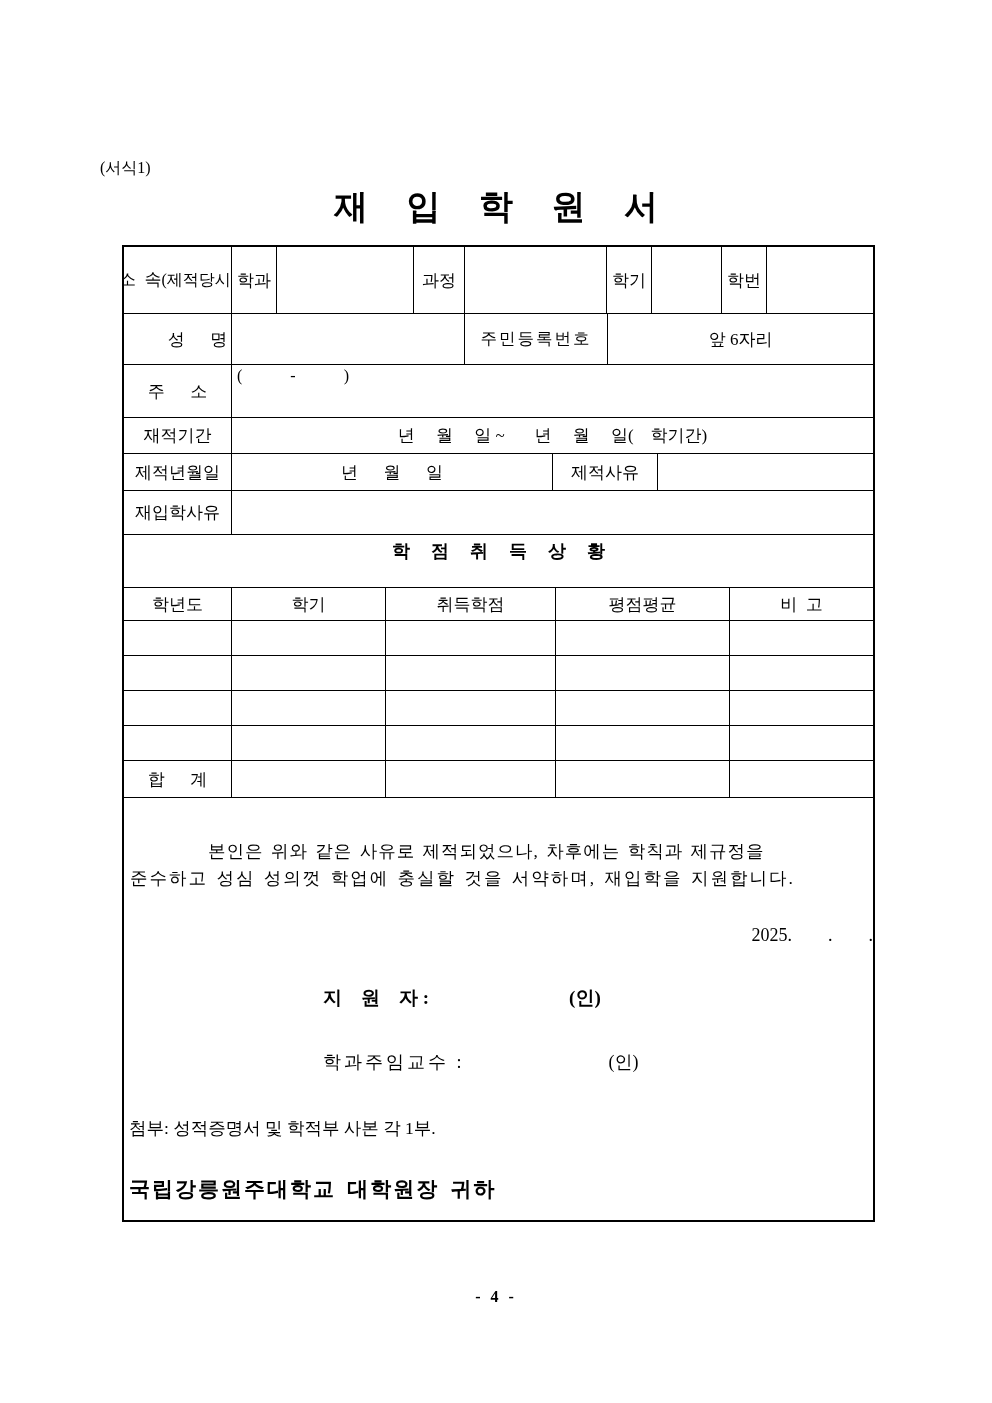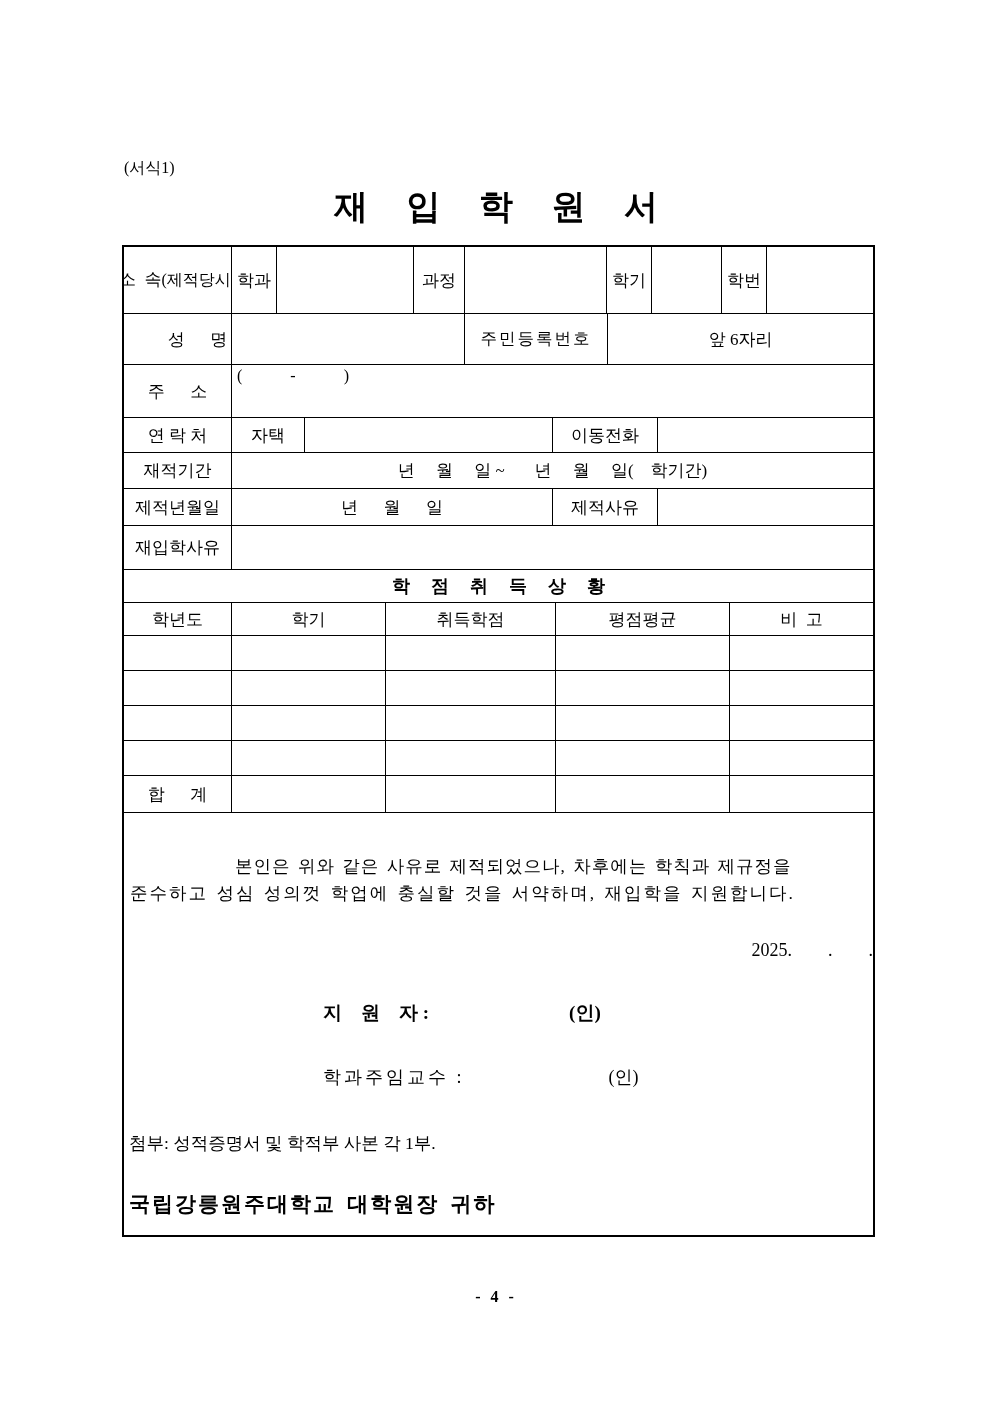--- a/index.html
+++ b/index.html
@@ -2,21 +2,21 @@
 <html><head>
 <meta charset="utf-8">
 <style>
   html,body { margin:0; padding:0; background:#ffffff; }
   .page {
     position:relative; width:992px; height:1403px; background:#ffffff;
     font-family:"Liberation Serif","DejaVu Serif",serif; color:#000;
     overflow:hidden;
   }
   .pre { white-space:pre; }
-  .form-tag { position:absolute; left:124px; top:158px; font-size:16px; }
+  .form-tag { position:absolute; left:100px; top:158px; font-size:16px; }
   .form-title {
     position:absolute; left:0; top:184px; width:100%; text-align:center;
     font-size:34px; font-weight:bold; letter-spacing:15px; text-indent:15px;
     white-space:pre;
   }
   .form-table {
     position:absolute; left:122px; top:245px; width:753px;
     border:2px solid #000; display:flex; flex-direction:column;
     box-sizing:border-box;
   }
@@ -28,21 +28,21 @@
     font-size:17px; white-space:pre; overflow:hidden; flex:0 0 auto;
   }
   .td.first { border-left:none; }
   .td.grow { flex:1 1 auto; }
   .lbl2 { flex-direction:row; line-height:22px; font-size:17px; }
   .lbl2 .sub { font-size:16px; }
   .addr { align-items:flex-start; justify-content:flex-start; padding:2px 0 0 5px; font-size:16px; }
   .sec-title { font-weight:bold; font-size:18px; letter-spacing:4px; text-indent:4px; }
   .decl { display:block; padding:0; font-size:17.5px; }
   .decl > div { line-height:26px; }
-  .decl .p1 { margin-top:40px; padding-left:111px; letter-spacing:1px; word-spacing:2px; }
+  .decl .p1 { margin-top:40px; padding-left:84px; letter-spacing:1px; word-spacing:2px; }
   .decl .p2 { margin-top:1px;  padding-left:6px;  letter-spacing:2px; word-spacing:2px; }
   .decl .date { margin-top:31px; text-align:right; font-size:18px; }
   .decl .sign { margin-top:37px; padding-left:199px; display:flex; align-items:center;
                 font-weight:bold; font-size:19px; }
   .decl .sign .seal { margin-left:140px; }
   .decl .sign2 { margin-top:38px; padding-left:199px; display:flex; align-items:center;
                  font-weight:normal; font-size:18px; letter-spacing:3px; }
   .decl .sign2 .seal { margin-left:144px; letter-spacing:0; }
   .decl .attach { margin-top:40px; padding-left:5px; font-size:17.5px; }
   .decl .recipient { margin-top:33px; line-height:30px; padding-left:5px;
@@ -82,27 +82,20 @@
       <div class="td" style="width:233px;"></div>
       <div class="td" style="width:143px; letter-spacing:2px; font-size:16.5px;">주민등록번호</div>
       <div class="td grow">앞 6자리</div>
     </div>
 
     <div class="tr" style="height:53px;">
       <div class="td first" style="width:107px;">주      소</div>
       <div class="td grow addr">(            -            )</div>
     </div>
 
-    <div class="tr" style="height:35px;">
-      <div class="td first" style="width:107px;">연 락 처</div>
-      <div class="td" style="width:73px;">자택</div>
-      <div class="td" style="width:248px;"></div>
-      <div class="td" style="width:105px;">이동전화</div>
-      <div class="td grow"></div>
-    </div>
 
     <div class="tr" style="height:36px;">
       <div class="td first" style="width:107px;">재적기간</div>
       <div class="td grow">년     월     일 ~       년     월     일(    학기간)</div>
     </div>
 
     <div class="tr" style="height:37px;">
       <div class="td first" style="width:107px;">제적년월일</div>
       <div class="td" style="width:321px;">년      월      일</div>
       <div class="td" style="width:105px;">제적사유</div>
@@ -111,21 +104,21 @@
 
     <div class="tr" style="height:44px;">
       <div class="td first" style="width:107px;">재입학사유</div>
       <div class="td grow"></div>
     </div>
 
     <div class="tr" style="height:33px;">
       <div class="td first grow sec-title">학  점  취  득  상  황</div>
     </div>
 
-    <div class="tr" style="height:33px;">
+    <div class="tr" style="height:33px;margin-top:20px;">
       <div class="td first" style="width:107px;">학년도</div>
       <div class="td" style="width:154px;">학기</div>
       <div class="td" style="width:170px;">취득학점</div>
       <div class="td" style="width:174px;">평점평균</div>
       <div class="td grow">비  고</div>
     </div>
 
     <div class="tr" style="height:35px;">
       <div class="td first" style="width:107px;"></div>
       <div class="td" style="width:154px;"></div>

